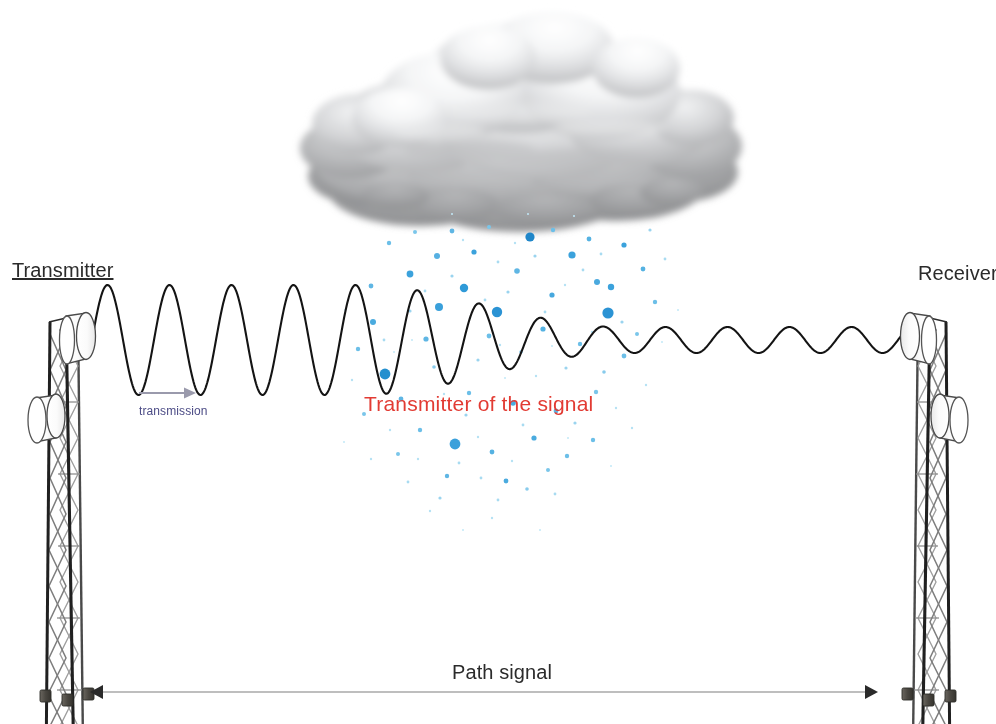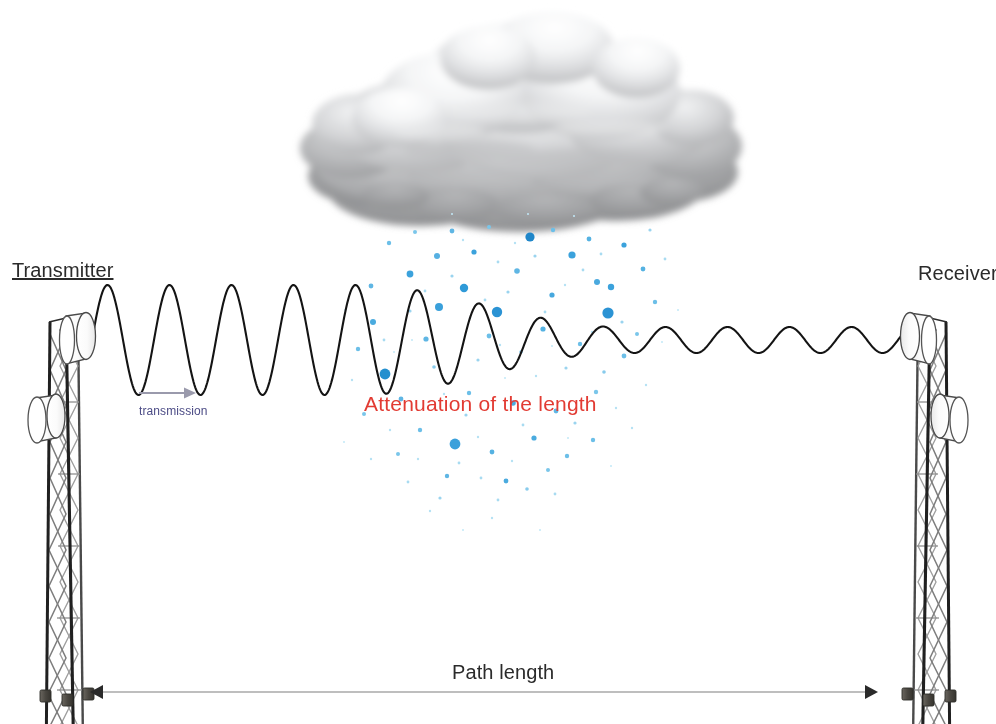--- a/index.html
+++ b/index.html
@@ -342,17 +342,17 @@
       <path d="M 865 685 L 878 692 L 865 699 Z" fill="#2a2a2a"></path>
     </g>
   </svg>
 
   <div class="lbl" id="label-transmitter">Transmitter</div>
 
   <div class="lbl" id="label-receiver">Receiver</div>
 
   <div class="lbl" id="label-transmission">transmission</div>
 
-  <div class="lbl" id="label-attenuation">Attenuation of the length</div>
-
-  <div class="lbl" id="label-pathlength">Path length</div>
+  <div class="lbl" id="label-attenuation">Transmitter of the signal</div>
+
+  <div class="lbl" id="label-pathlength">Path signal</div>
 
 </div>
 
 </body></html>

